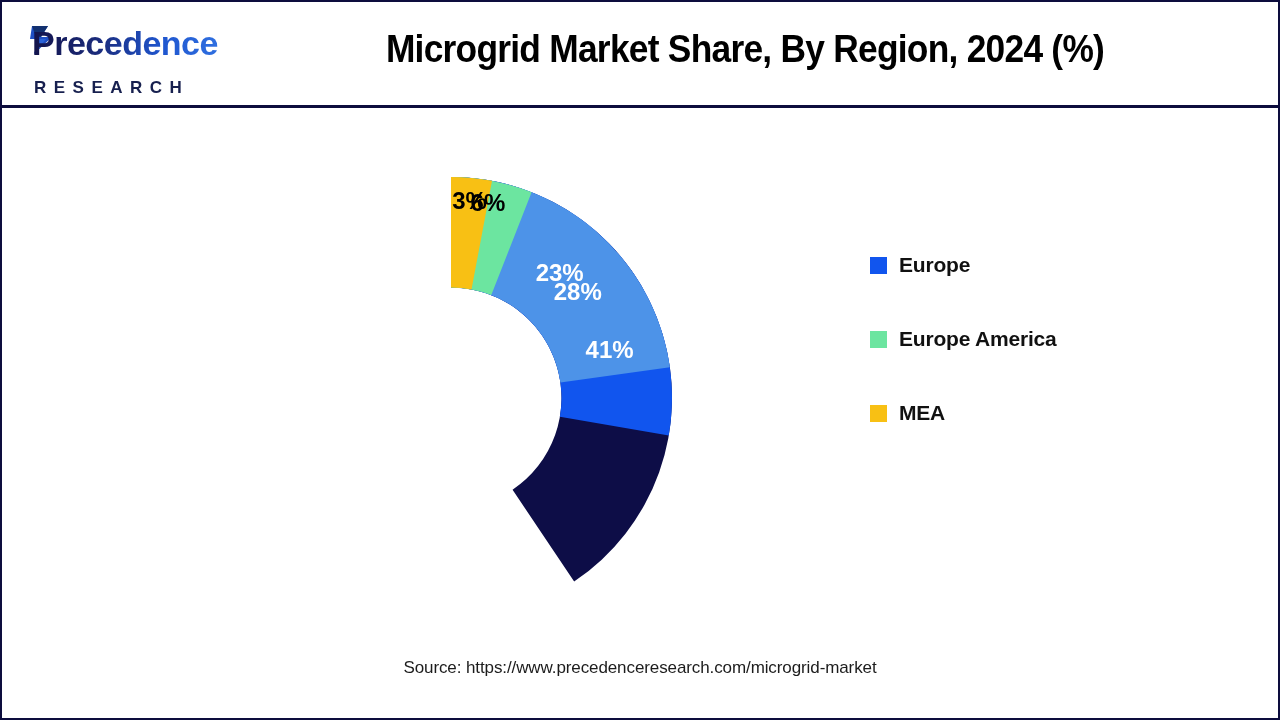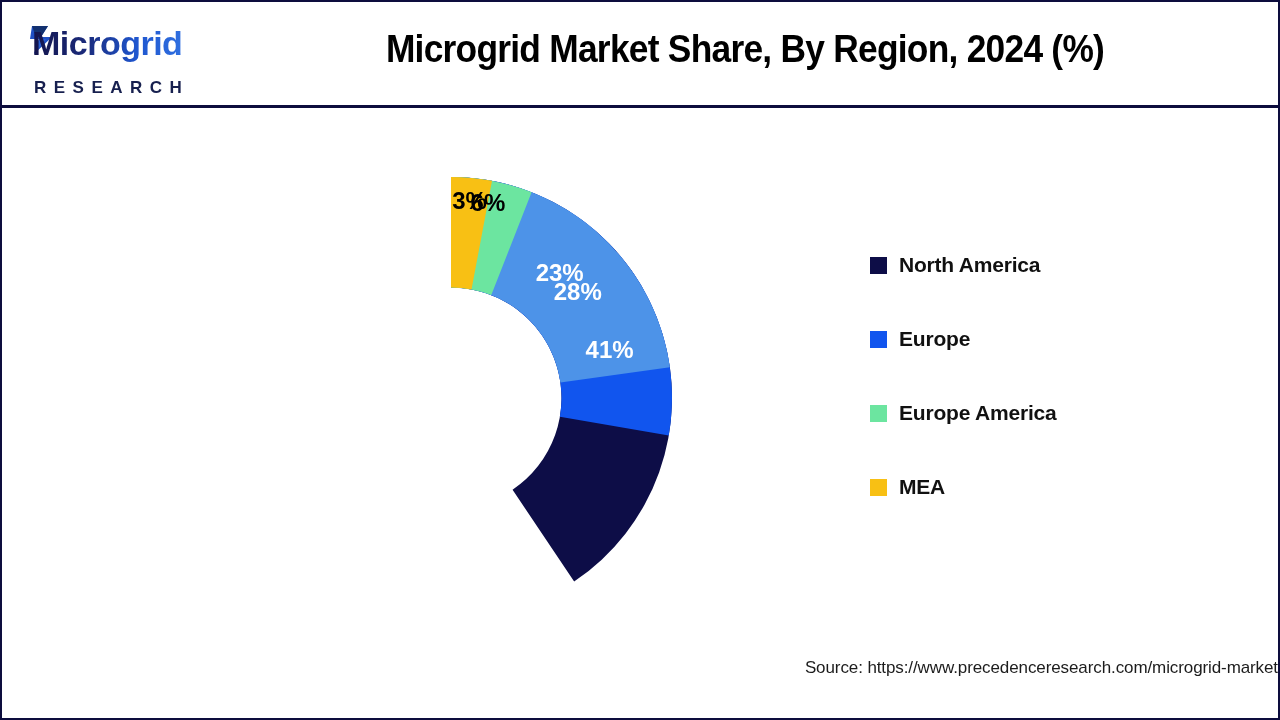--- a/index.html
+++ b/index.html
@@ -131,40 +131,40 @@
     white-space: nowrap;
     letter-spacing: -0.2px;
   }
 
   
   #source {
     position: absolute;
     left: 0;
     right: 0;
     top: 550px;
-    text-align: right;
+    text-align: center;
     font-size: 17px;
     color: #1c1c1c;
     letter-spacing: -0.1px;
   }
 </style>
 </head>
 <body>
 
 <div id="page">
 
   <div id="header">
 
     <div id="logo">
       <svg id="logo-mark" viewBox="0 0 34 34">
         <path d="M4 2 L20 2 L13 13 L24 13 L6 30 L11 15 L2 15 Z" fill="#1f4fc4"></path>
         <path d="M4 2 L20 2 L13 13 L8 13 Z" fill="#12306f"></path>
         <path d="M6 30 L11 15 L18 15 Z" fill="#2a63d8"></path>
       </svg>
-      <div id="logo-word">Microgrid</div>
+      <div id="logo-word">Precedence</div>
       <div id="logo-sub">RESEARCH</div>
     </div>
 
     <div id="chart-title">Microgrid Market Share, By Region, 2024 (%)</div>
   </div>
 
   <div id="body-area">
 
     <div id="donut-wrap">
       <svg id="donut-svg" width="442" height="442" viewBox="0 0 442 442">
@@ -180,24 +180,20 @@
             <text x="347.8" y="114.2" text-anchor="middle" dominant-baseline="central" class="slice-label" fill="#ffffff">28%</text>
             <text x="329.7" y="95.9" text-anchor="middle" dominant-baseline="central" class="slice-label" fill="#ffffff">23%</text>
             <text x="257.9" y="25.6" text-anchor="middle" dominant-baseline="central" class="slice-label" fill="#000000">6%</text>
             <text x="239.5" y="23.0" text-anchor="middle" dominant-baseline="central" class="slice-label" fill="#000000">3%</text>
           </g>
       </svg>
     </div>
 
     <div id="legend">
       <div class="legend-item">
-        <span class="legend-swatch" style="background: rgb(13, 13, 71);"></span>
-        <span class="legend-label">North America</span>
-      </div>
-      <div class="legend-item">
         <span class="legend-swatch" style="background: rgb(17, 85, 238);"></span>
         <span class="legend-label">Europe</span>
       </div>
       <div class="legend-item">
         <span class="legend-swatch" style="background: rgb(108, 229, 160);"></span>
         <span class="legend-label">Europe America</span>
       </div>
       <div class="legend-item">
         <span class="legend-swatch" style="background: rgb(248, 192, 20);"></span>
         <span class="legend-label">MEA</span>

